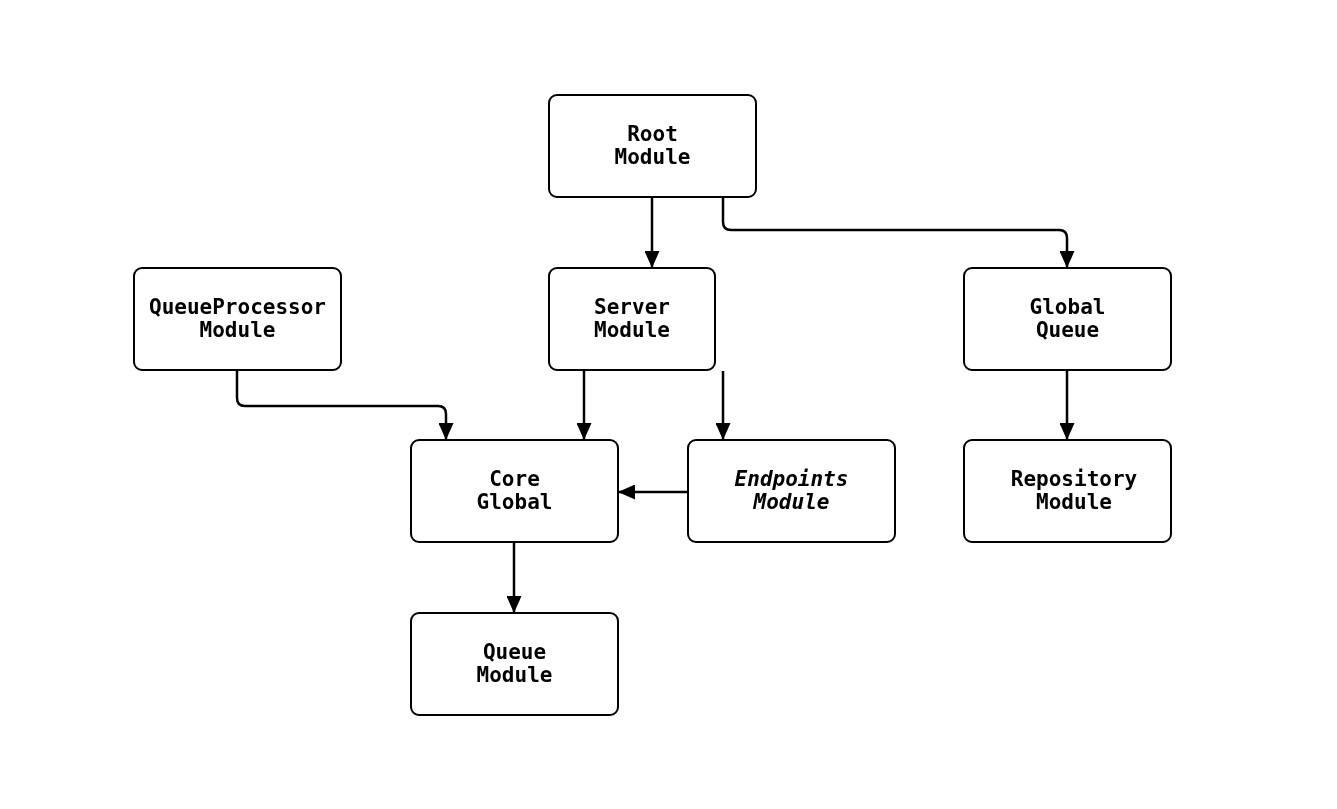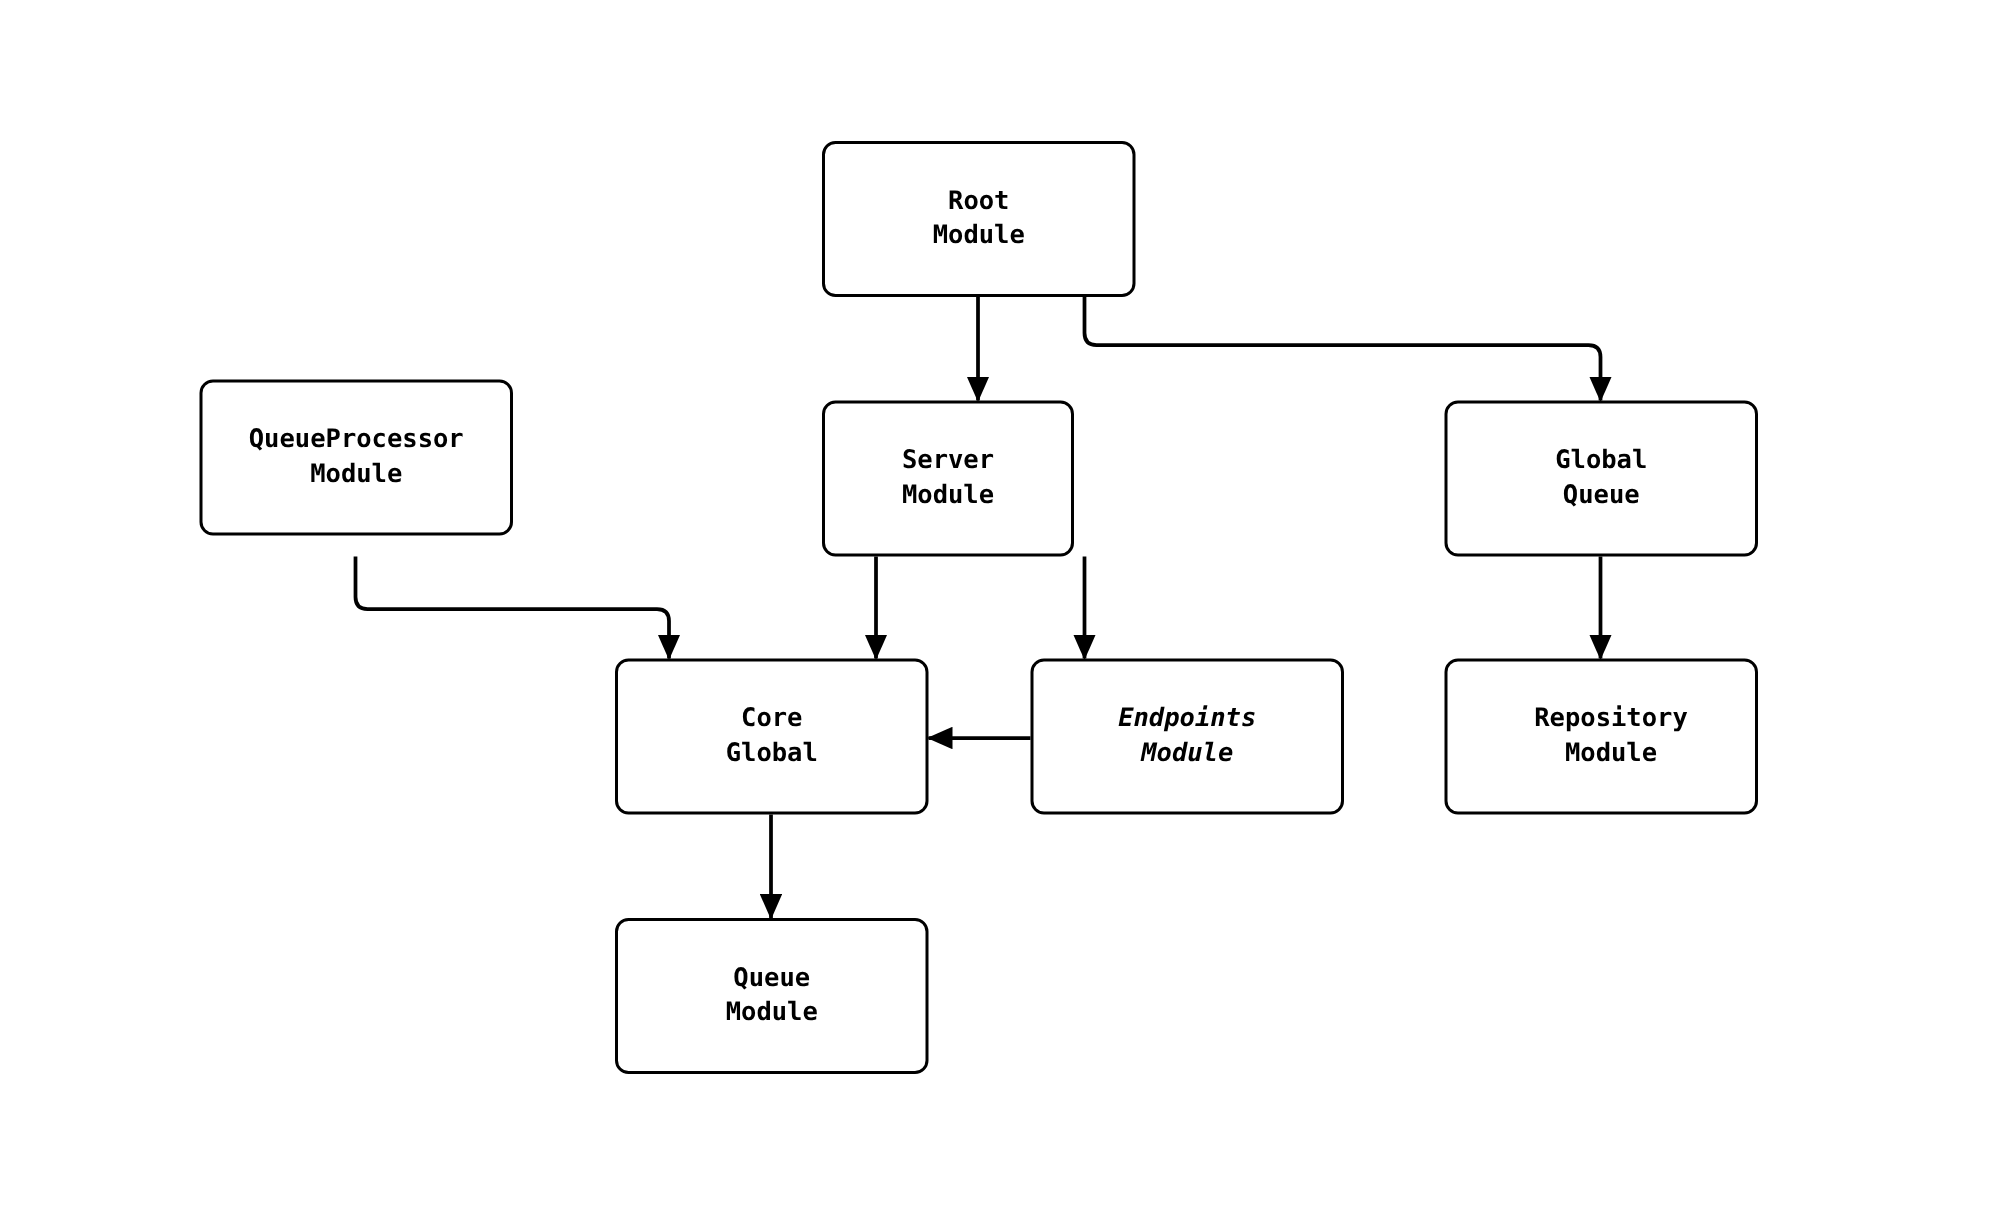--- a/index.html
+++ b/index.html
@@ -29,21 +29,21 @@
     background: #ffffff;
     border: 2.5px solid #000000;
     border-radius: 9px;
     display: flex;
     align-items: center;
     justify-content: center;
   }
   .node-label {
     font-family: "DejaVu Sans Mono", monospace;
     font-weight: bold;
-    font-size: 17px;
+    font-size: 21px;
     line-height: 23px;
     color: #000000;
     text-align: center;
     white-space: pre-line;
     letter-spacing: 0px;
   }
   .edge-path {
     fill: none;
     stroke: #000000;
     stroke-width: 2.5px;
@@ -68,21 +68,21 @@
         <path class="edge-path" d="M 687 492 L 619 492" marker-end="url(#arrowhead)"></path>
         <path class="edge-path" d="M 1067 371 L 1067 439" marker-end="url(#arrowhead)"></path>
         <path class="edge-path" d="M 514 543 L 514 612" marker-end="url(#arrowhead)"></path>
       </g>
   </svg>
   <div id="nodes-layer">
       <div class="node" style="left: 548px; top: 94px; width: 209px; height: 104px;">
         <div class="node-label">Root
 Module</div>
       </div>
-      <div class="node" style="left: 133px; top: 253px; width: 209px; height: 104px;">
+      <div class="node" style="left: 133px; top: 267px; width: 209px; height: 104px;">
         <div class="node-label">QueueProcessor
 Module</div>
       </div>
       <div class="node" style="left: 548px; top: 267px; width: 168px; height: 104px; align-items: center;">
         <div class="node-label">Server
 Module</div>
       </div>
       <div class="node" style="left: 963px; top: 267px; width: 209px; height: 104px;">
         <div class="node-label">Global
 Queue</div>

